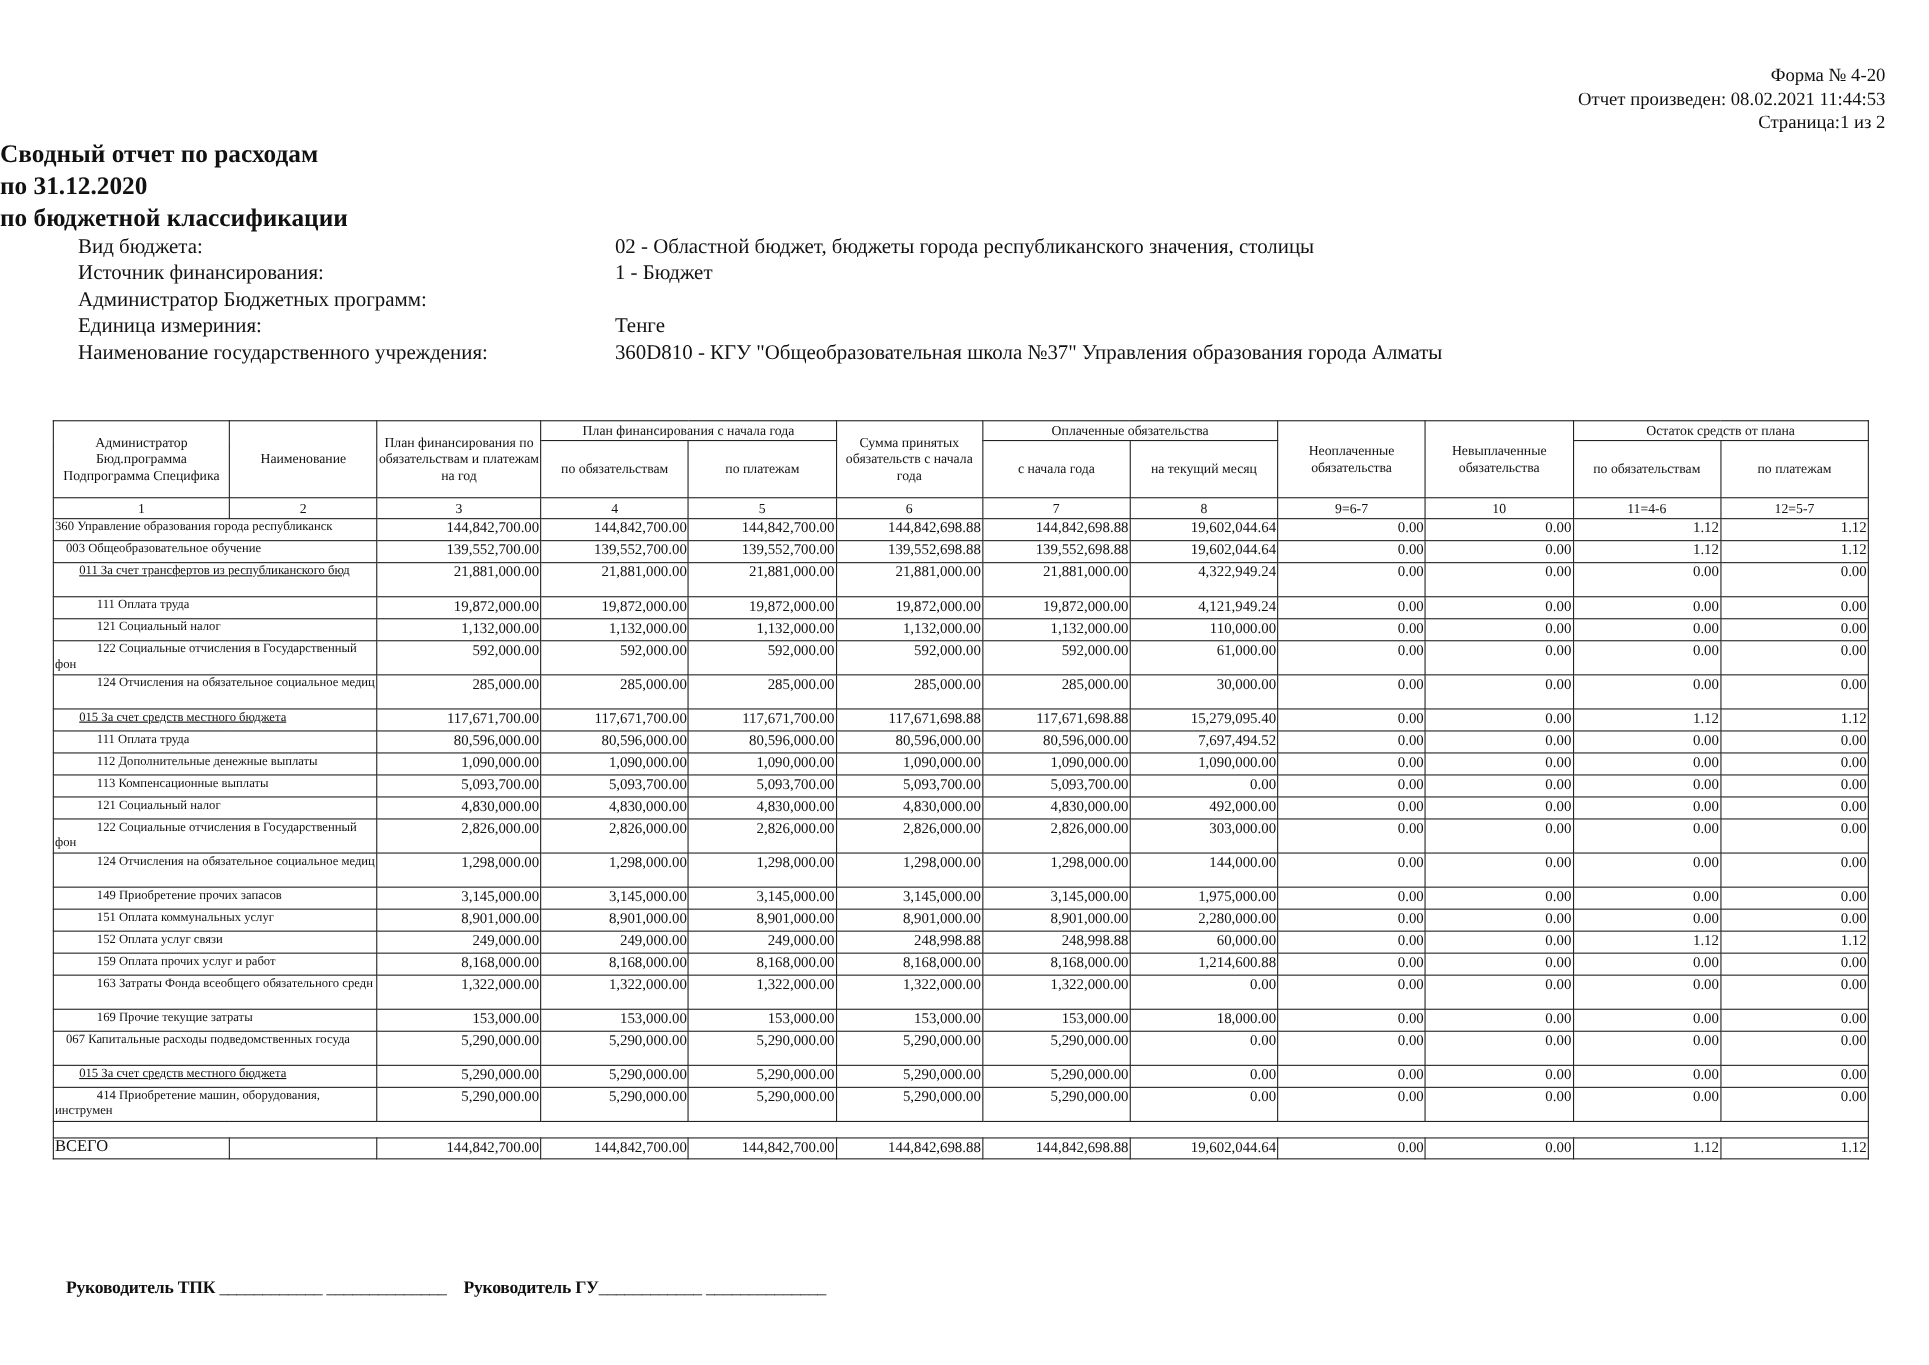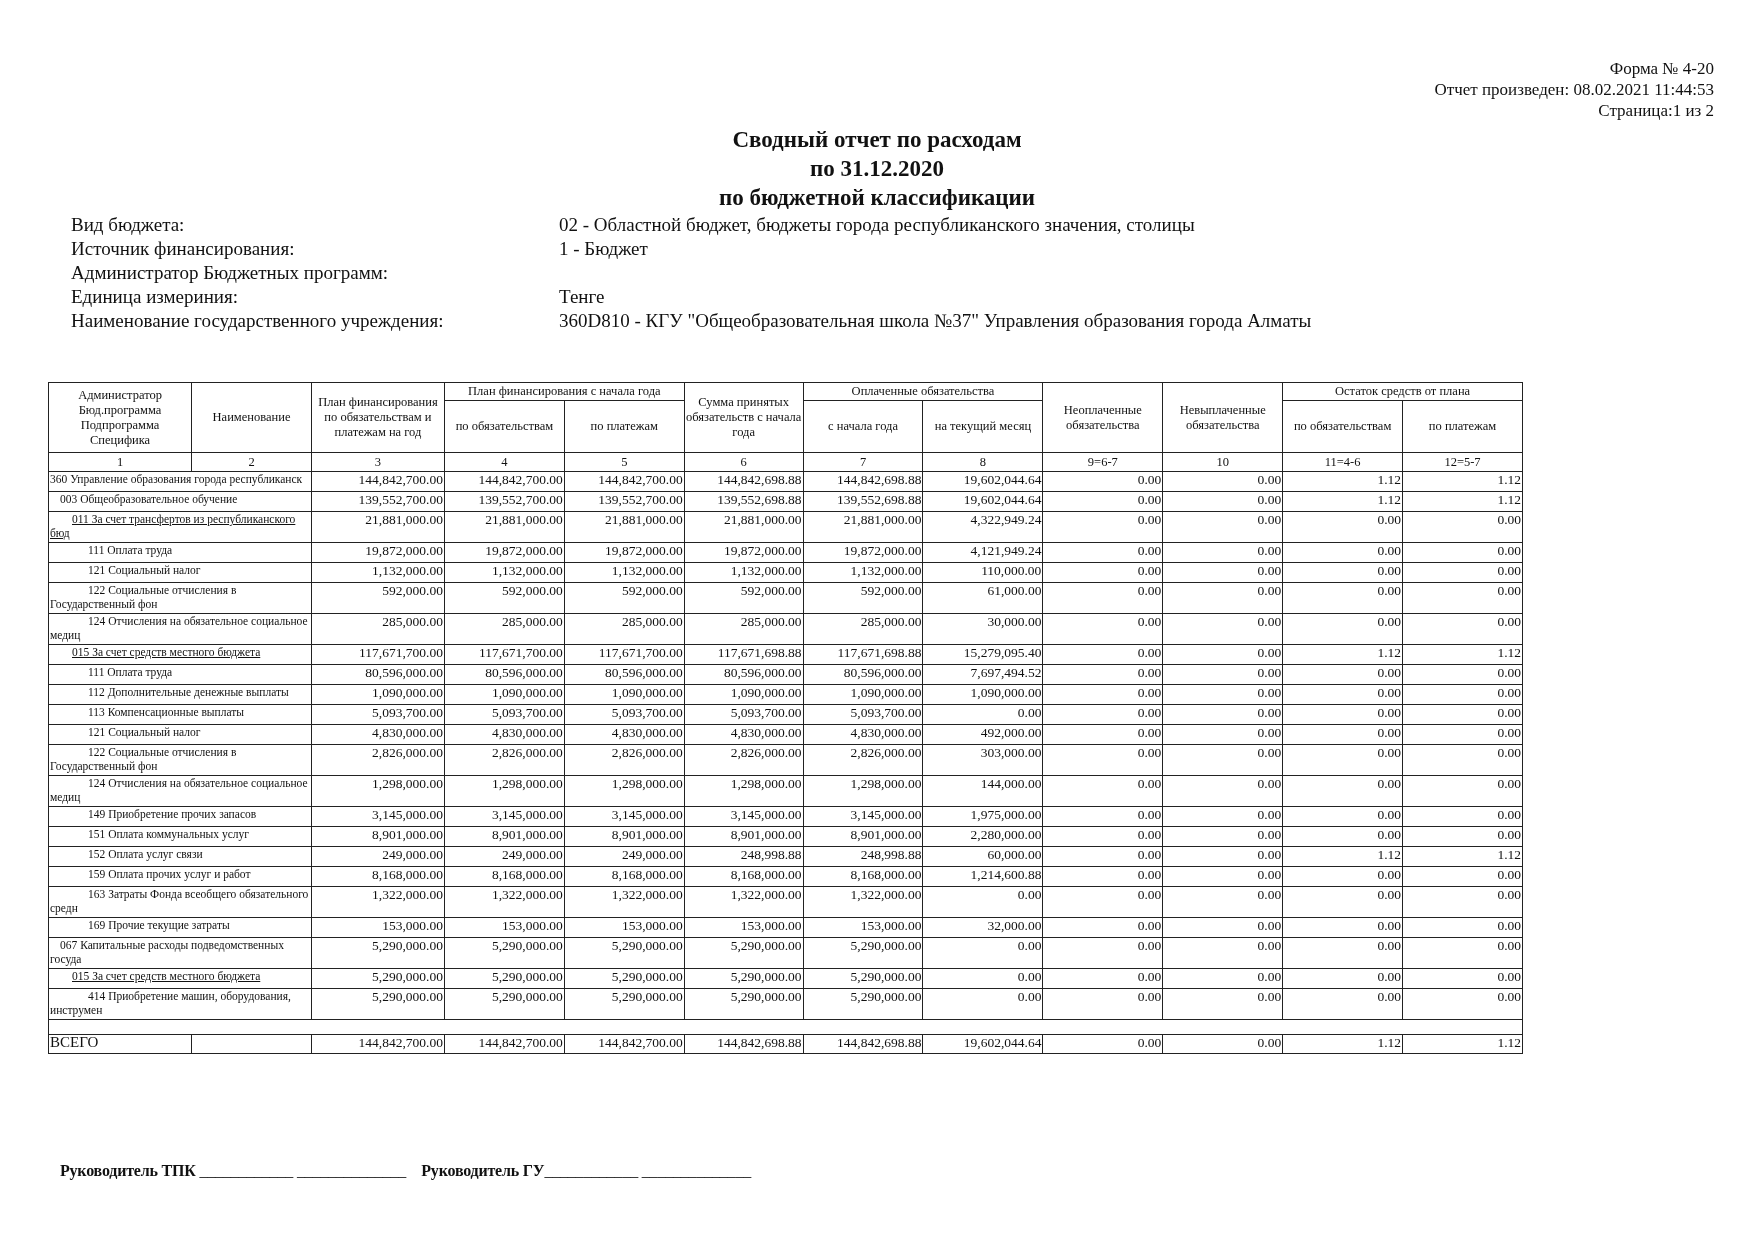--- a/index.html
+++ b/index.html
@@ -5,30 +5,30 @@
     html, body { margin: 0; padding: 0; background: #ffffff; }
     body {
       width: 1754px; height: 1241px; position: relative; overflow: hidden;
       font-family: "Liberation Serif", "DejaVu Serif", serif; color: #111;
     }
     .top-right {
       position: absolute; right: 40px; top: 58px; text-align: right;
       font-size: 17px; line-height: 21px;
     }
     .title {
-      position: absolute; left: 0; width: 1754px; top: 125px; text-align: center;
+      position: absolute; left: 0; width: 1754px; top: 125px; 
       font-weight: bold; font-size: 23px; line-height: 29px;
     }
     .meta {
       position: absolute; left: 60px; top: 213px; font-size: 19px; line-height: 24px;
     }
     .meta-row { display: flex; white-space: nowrap; }
     .meta-label { width: 488px; margin-left: 11px; }
     table.report {
-      position: absolute; left: 48px; top: 382px; width: 1475px;
+      position: absolute; left: 48px; top: 382px; width: 1651px;
       border-collapse: collapse; table-layout: fixed;
       font-size: 12.5px; line-height: 15px;
     }
     table.report th, table.report td {
       border: 1.5px solid #222; padding: 0 1px; vertical-align: top;
     }
     table.report th { font-weight: normal; text-align: center; vertical-align: middle; }
     .hdr-top th { height: 17px; }
     .num-row th { height: 18px; }
     td.num { text-align: right; font-size: 13.5px; padding-top: 1px; }
@@ -383,21 +383,21 @@
         <td class="num">0.00</td>
         <td class="num">0.00</td>
       </tr>
       <tr class="r1">
         <td colspan="2" class="name ind3">169  Прочие текущие затраты</td>
         <td class="num">153,000.00</td>
         <td class="num">153,000.00</td>
         <td class="num">153,000.00</td>
         <td class="num">153,000.00</td>
         <td class="num">153,000.00</td>
-        <td class="num">32,000.00</td>
+        <td class="num">18,000.00</td>
         <td class="num">0.00</td>
         <td class="num">0.00</td>
         <td class="num">0.00</td>
         <td class="num">0.00</td>
       </tr>
       <tr class="r2">
         <td colspan="2" class="name ind1">067  Капитальные расходы подведомственных госуда</td>
         <td class="num">5,290,000.00</td>
         <td class="num">5,290,000.00</td>
         <td class="num">5,290,000.00</td>

